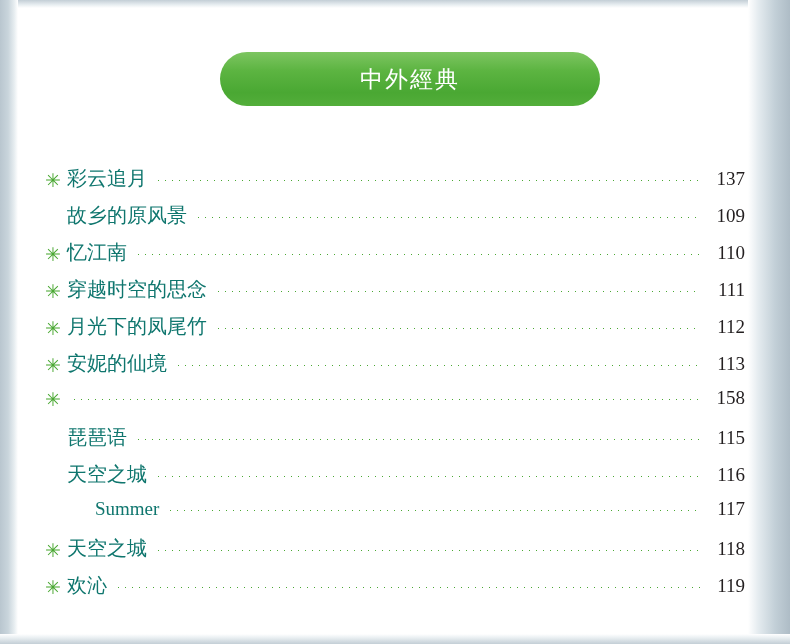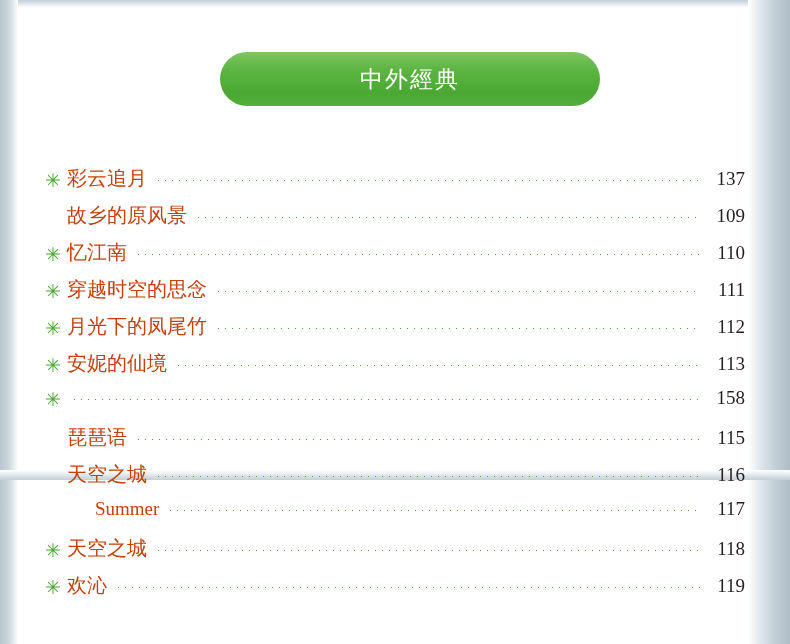--- a/index.html
+++ b/index.html
@@ -9,21 +9,21 @@
   body {
     width: 790px;
     height: 644px;
     background: #ffffff;
     font-family: "Liberation Sans", sans-serif;
     overflow: hidden;
   }
   .page {
     position: relative;
     width: 790px;
-    height: 480px;
+    height: 644px;
     background: #ffffff;
     box-sizing: border-box;
   }
   
   .edge-left {
     position: absolute;
     left: 0; top: 0;
     width: 18px; height: 644px;
     background: linear-gradient(to right, #b9c6cf 0%, #c9d5dc 45%, #e8eef1 80%, #ffffff 100%);
   }
@@ -86,21 +86,21 @@
     position: relative;
     top: 2px;
   }
   .bullet.empty {
     color: transparent;
   }
   .title {
     white-space: nowrap;
     font-family: "Liberation Serif", "DejaVu Serif", serif;
     font-size: 20px;
-    color: #c2410c;
+    color: #0f766e;
     padding-right: 4px;
   }
   .title.latin {
     font-family: "Liberation Serif", serif;
     font-size: 19px;
     margin-left: 28px;
   }
   .dots {
     flex: 1 1 auto;
     margin: 0 4px;

